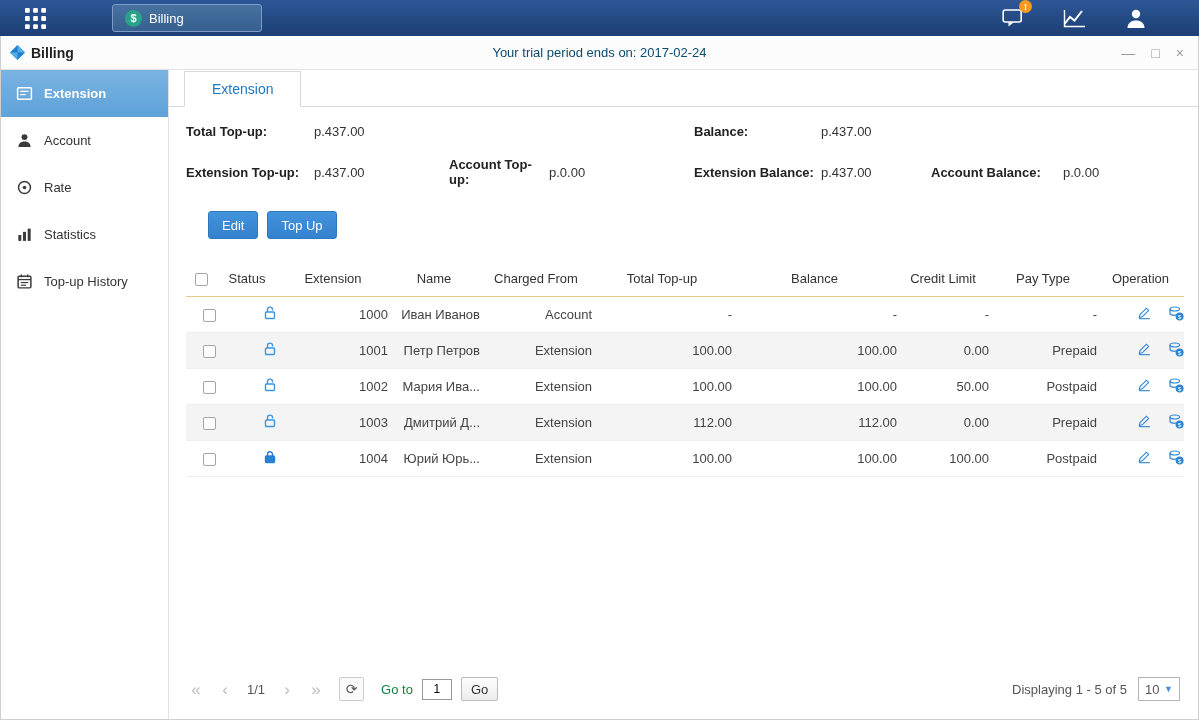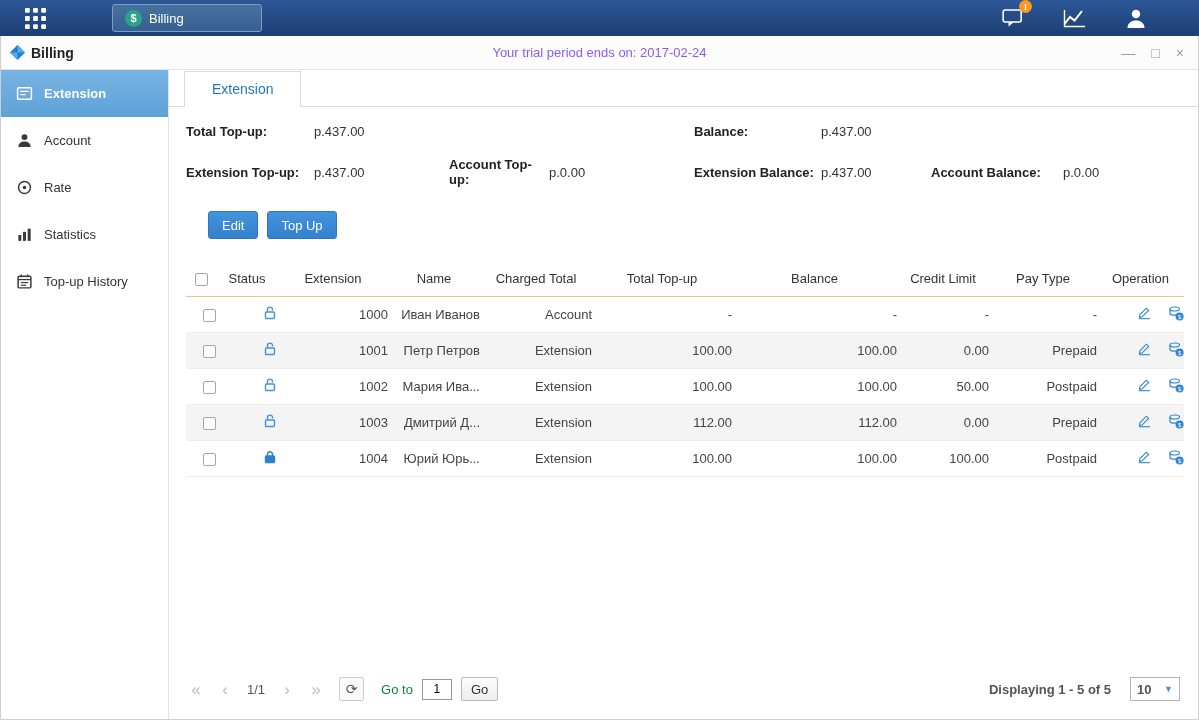--- a/index.html
+++ b/index.html
@@ -43,21 +43,21 @@
   
   .window { flex: 1; display: flex; flex-direction: column; border: 1px solid #cfcfcf; border-top: none; min-height: 0; }
 
   .titlebar {
     flex: 0 0 34px; height: 34px; position: relative;
     background: #fcfcfc; border-bottom: 1px solid #e3e3e3;
     display: flex; align-items: center;
   }
   .title-left { display: flex; align-items: center; gap: 6px; padding-left: 9px; z-index: 1; }
   .app-title { font-weight: bold; font-size: 14px; color: #222; }
-  .trial-notice { position: absolute; left: 0; right: 0; text-align: center; color: #8b5cf6; font-size: 13px; }
+  .trial-notice { position: absolute; left: 0; right: 0; text-align: center; color: #0c4a6e; font-size: 13px; }
   .win-controls { margin-left: auto; display: flex; gap: 16px; padding-right: 14px; color: #9b9b9b; font-size: 14px; z-index: 1; }
   .win-controls span { cursor: pointer; line-height: 1; }
 
   .body { flex: 1; display: flex; min-height: 0; }
 
   
   .sidebar { flex: 0 0 168px; width: 168px; border-right: 1px solid #e2e2e2; background: #fff; }
   .side-item {
     height: 47px; display: flex; align-items: center; gap: 11px;
     padding-left: 15px; cursor: pointer; color: #333;
@@ -122,23 +122,23 @@
     display: flex; align-items: center; justify-content: center;
     color: #555; background: #fafafa; font-size: 14px; cursor: pointer; margin-left: 4px;
   }
   .goto-label { margin-left: 8px; color: #15803d; }
   .goto-input { width: 30px; height: 21px; border: 1px solid #999; text-align: center; font-size: 12px; font-family: inherit; }
   .go-btn {
     height: 24px; padding: 0 9px; cursor: pointer;
     border: 1px solid #bbb; background: linear-gradient(#fdfdfd,#ececec);
     border-radius: 2px; display: flex; align-items: center; color: #333;
   }
-  .pager-right { margin-left: auto; display: flex; align-items: center; gap: 19px; padding-right: 4px; font-weight: bold; }
+  .pager-right { margin-left: auto; display: flex; align-items: center; gap: 11px; padding-right: 4px; }
   .pagesize {
-    width: 50px; height: 24px; border: 1px solid #b5b5b5; background: #fff;
+    width: 42px; height: 24px; border: 1px solid #b5b5b5; background: #fff;
     display: flex; align-items: center; justify-content: space-between;
     padding: 0 6px; cursor: pointer;
   }
   .caret { color: #4a90d9; font-size: 9px; }
 </style>
 </head>
 <body>
 
 <div class="app">
 
@@ -300,21 +300,21 @@
                 <col style="width:92px">
               <col style="width:108px">
                 <col>
             </colgroup>
             <thead>
               <tr>
                 <th><span class="cb"></span></th>
                 <th>Status</th>
                 <th>Extension</th>
                 <th>Name</th>
-                <th>Charged Total</th>
+                <th>Charged From</th>
                 <th>Total Top-up</th>
                 <th>Balance</th>
                 <th>Credit Limit</th>
                 <th>Pay Type</th>
                 <th>Operation</th>
               </tr>
             </thead>
             <tbody id="table-body">
 
               <tr>

